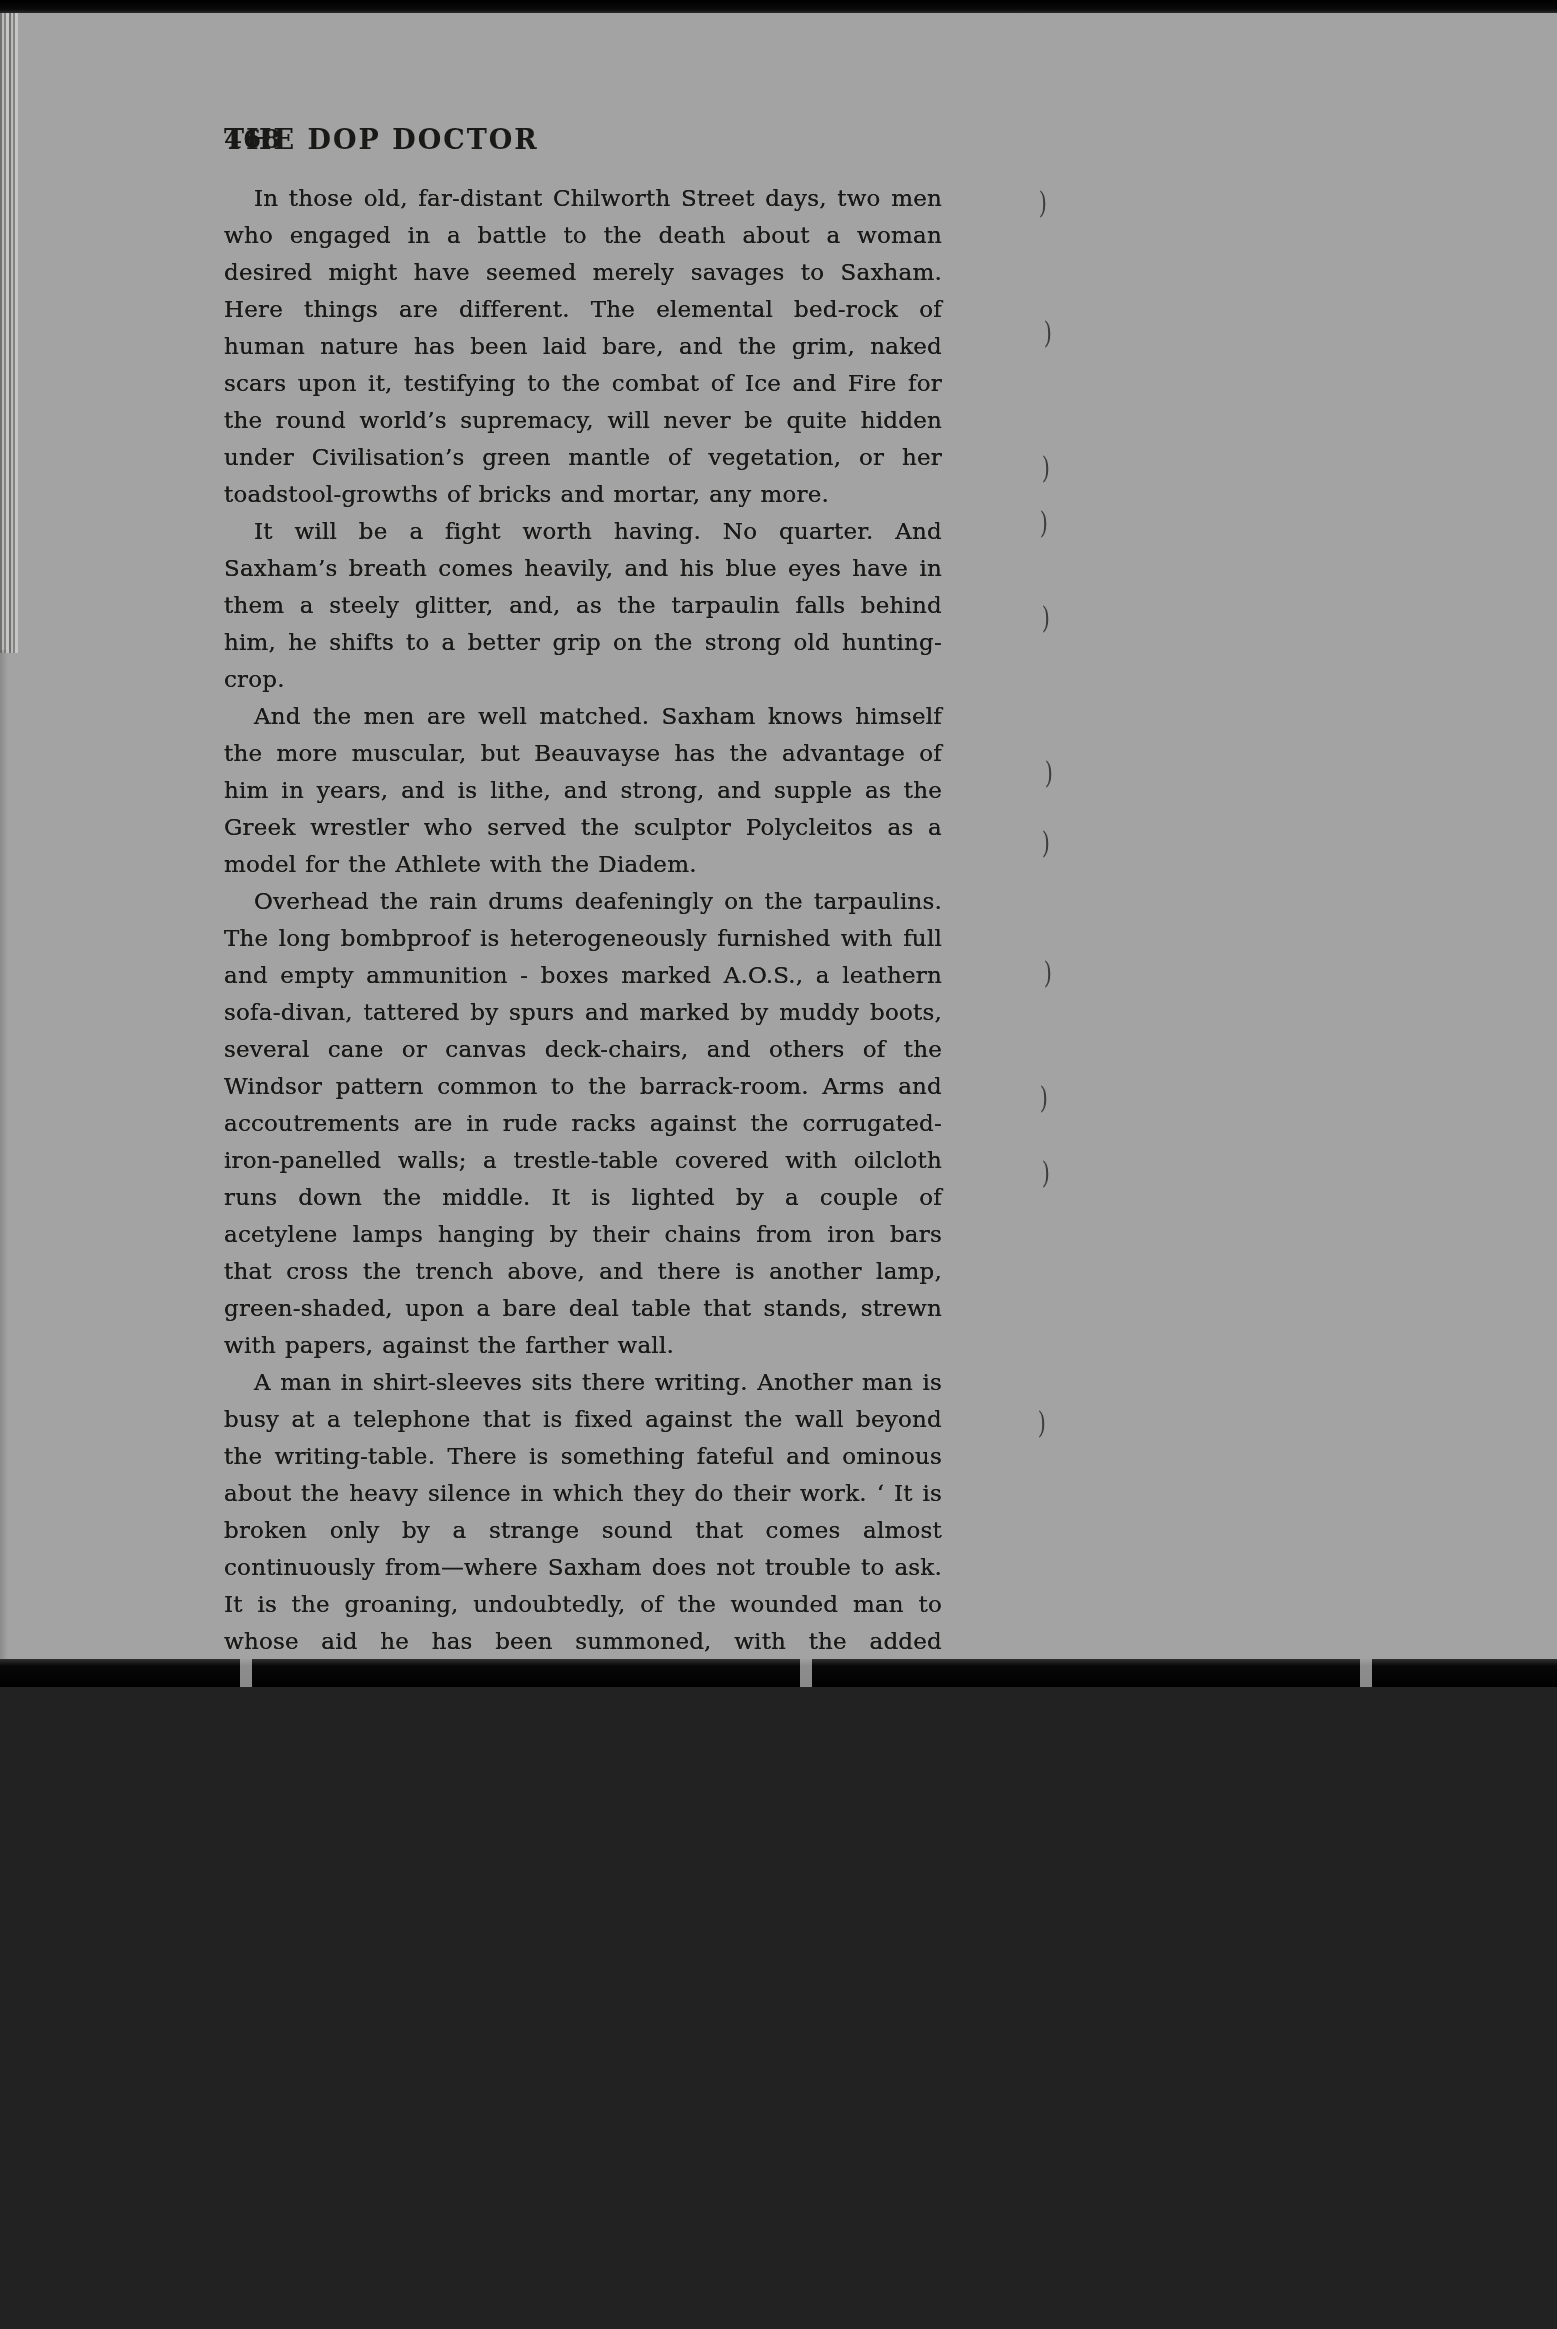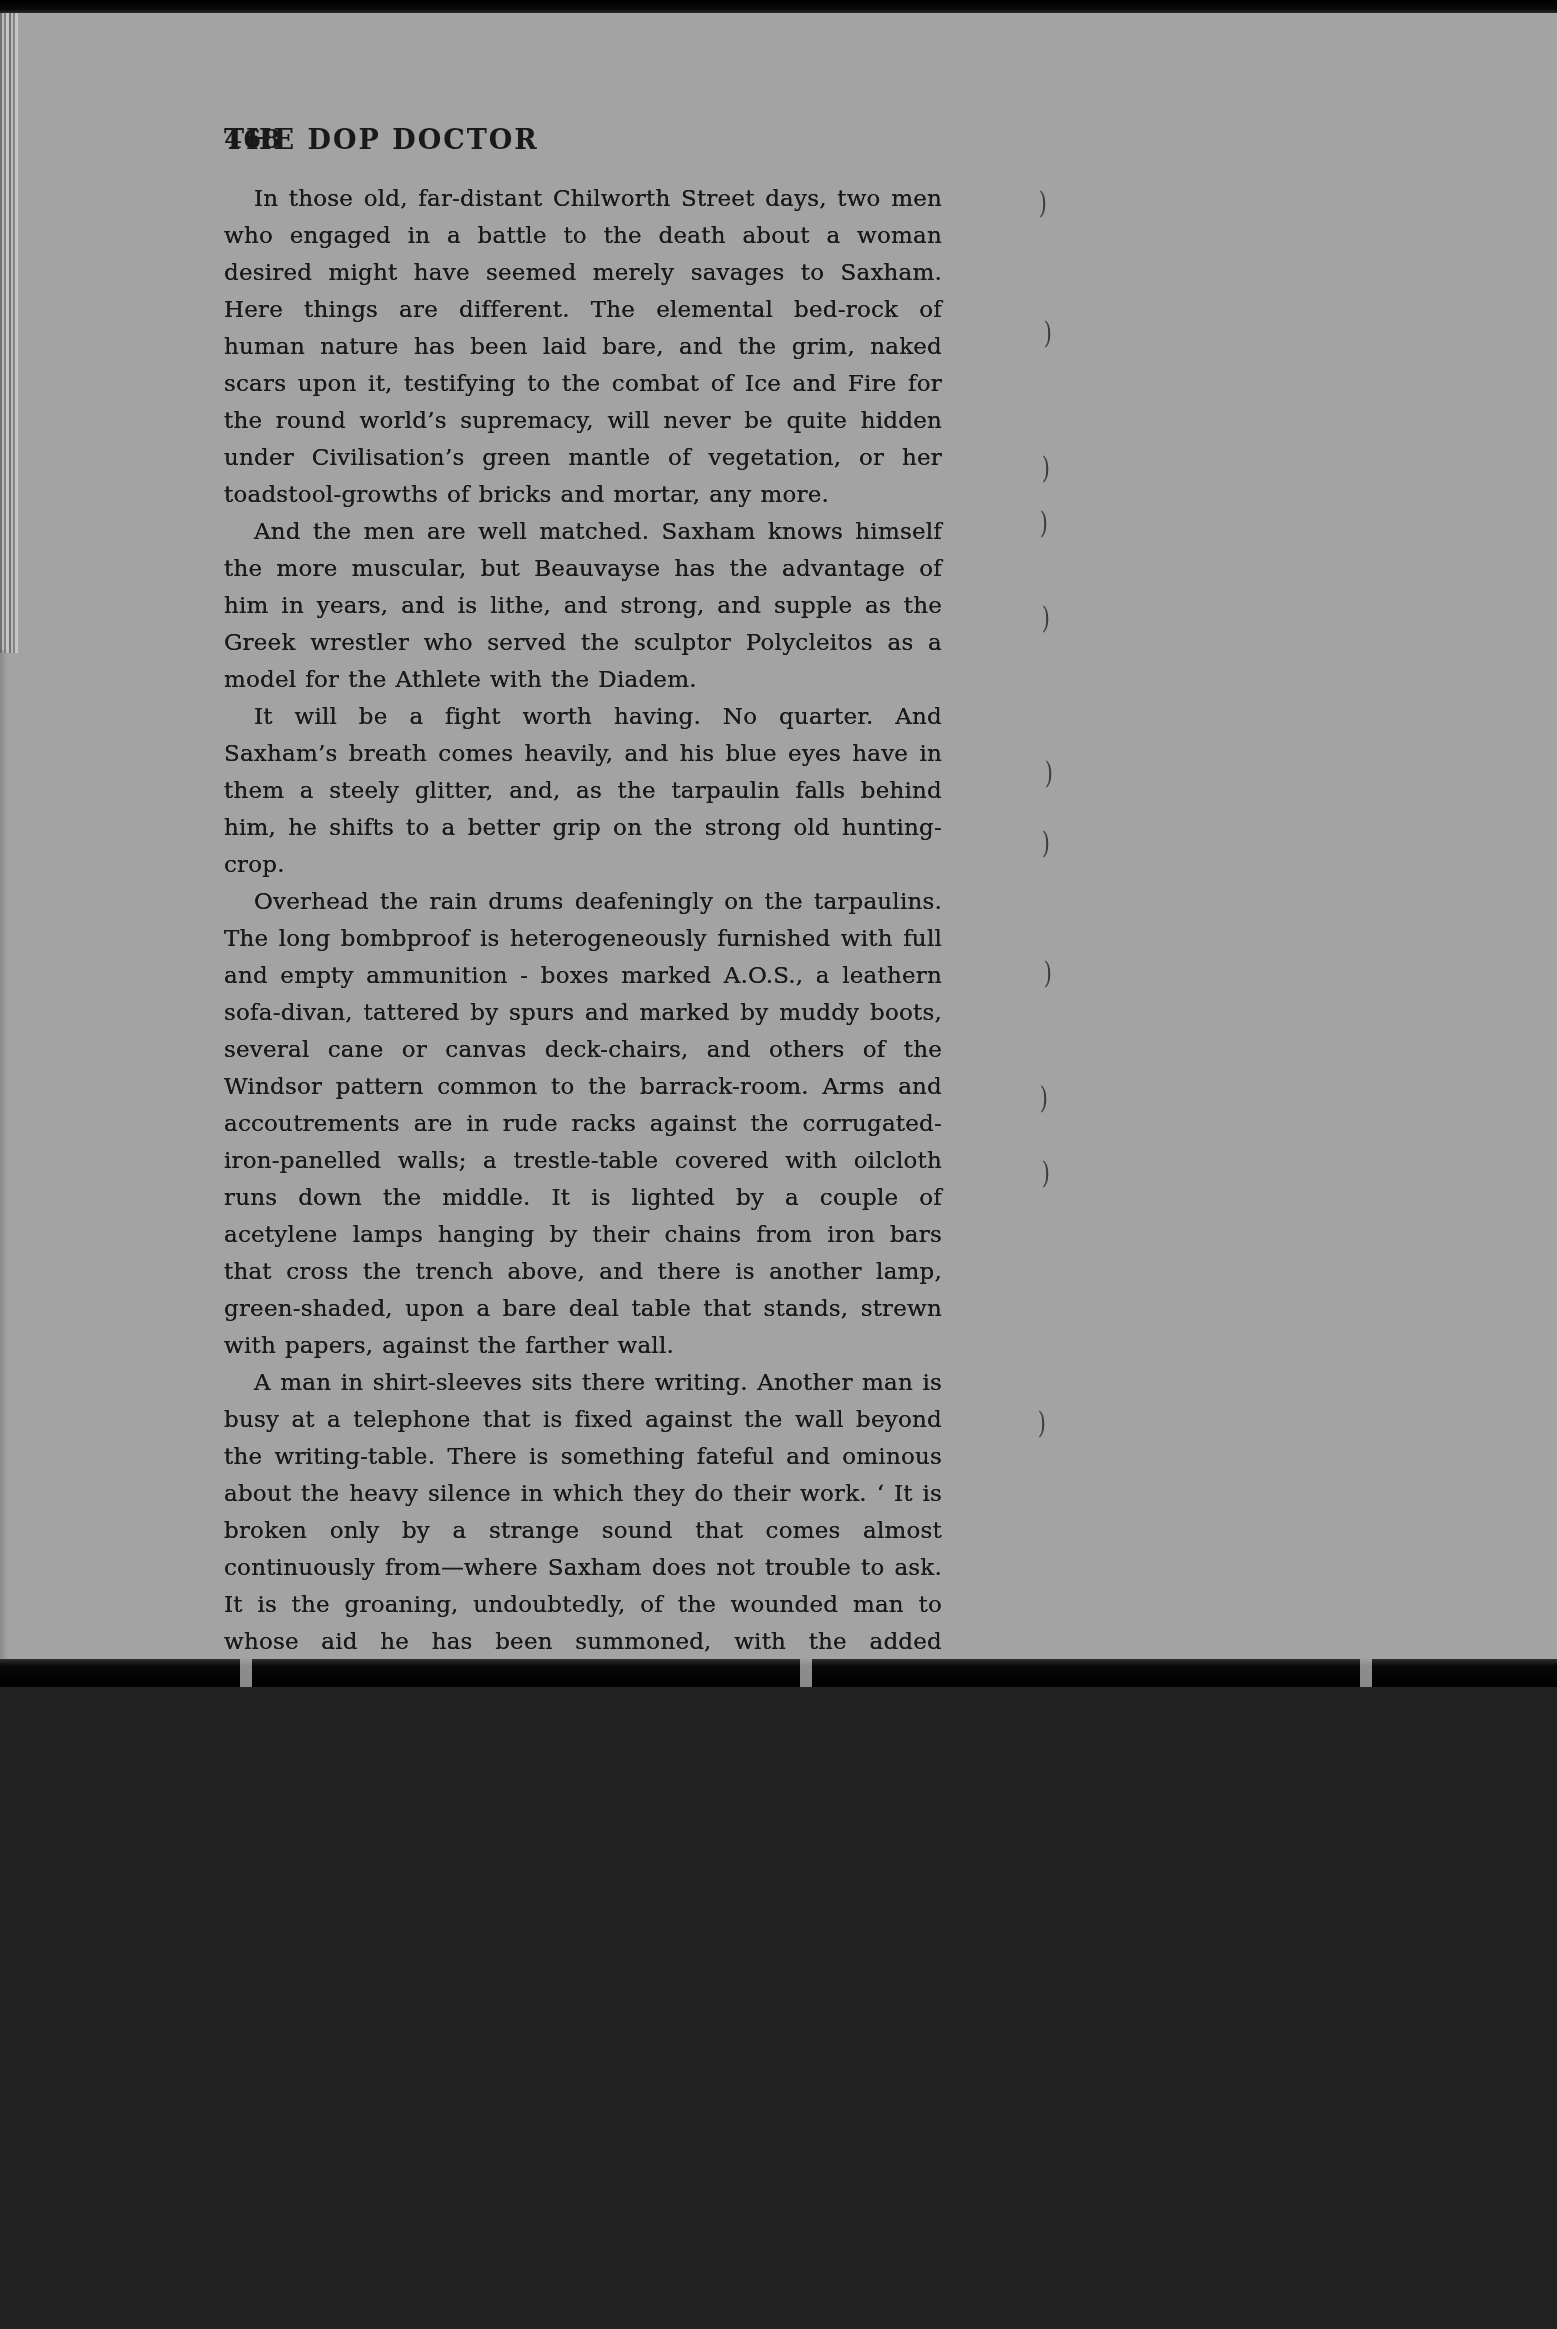--- a/index.html
+++ b/index.html
@@ -111,22 +111,22 @@
   <div class="gutter-shadow"></div>
   <div class="gutter-shadow-low"></div>
 
   <div class="text-block">
     <div class="page-head">
       <span class="page-number">468</span>
       <span class="running-title">THE DOP DOCTOR</span>
     </div>
     <div class="page-body">
         <p class="para">In those old, far-distant Chilworth Street days, two men who engaged in a battle to the death about a woman desired might have seemed merely savages to Saxham.  Here things are different.  The elemental bed-rock of human nature has been laid bare, and the grim, naked scars upon it, testifying to the combat of Ice and Fire for the round world’s supremacy, will never be quite hidden under Civilisation’s green mantle of vegetation, or her toadstool-growths of bricks and mortar, any more.</p>
+        <p class="para">It will be a fight worth having.  No quarter.  And Saxham’s breath comes heavily, and his blue eyes have in them a steely glitter, and, as the tarpaulin falls behind him, he shifts to a better grip on the strong old hunting-crop.</p>
         <p class="para">And the men are well matched.  Saxham knows himself the more muscular, but Beauvayse has the advantage of him in years, and is lithe, and strong, and supple as the Greek wrestler who served the sculptor Polycleitos as a model for the Athlete with the Diadem.</p>
-        <p class="para">It will be a fight worth having.  No quarter.  And Saxham’s breath comes heavily, and his blue eyes have in them a steely glitter, and, as the tarpaulin falls behind him, he shifts to a better grip on the strong old hunting-crop.</p>
         <p class="para">Overhead the rain drums deafeningly on the tarpaulins. The long bombproof is heterogeneously furnished with full and empty ammunition - boxes marked A.O.S., a leathern sofa-divan, tattered by spurs and marked by muddy boots, several cane or canvas deck-chairs, and others of the Windsor pattern common to the barrack-room. Arms and accoutrements are in rude racks against the corrugated-iron-panelled walls; a trestle-table covered with oilcloth runs down the middle.   It is lighted by a couple of acetylene lamps hanging by their chains from iron bars that cross the trench above, and there is another lamp, green-shaded, upon a bare deal table that stands, strewn with papers, against the farther wall.</p>
         <p class="para">A man in shirt-sleeves sits there writing.  Another man is busy at a telephone that is fixed against the wall beyond the writing-table.   There is something fateful and ominous about the heavy silence in which they do their work. ‘ It is broken only by a strange sound that comes almost continuously from—where Saxham does not trouble to ask. It is the groaning, undoubtedly, of the wounded man to whose aid he has been summoned, with the added injunction, “ Bring morphia,” showing that little further can be</p>
       </div>
   </div>
 
   <div class="artifact-layer">
       <span class="artifact" style="left: 1037px; top: 185px;">)</span>
       <span class="artifact" style="left: 1042px; top: 315px;">)</span>
       <span class="artifact" style="left: 1040px; top: 450px;">)</span>
       <span class="artifact" style="left: 1038px; top: 505px;">)</span>

